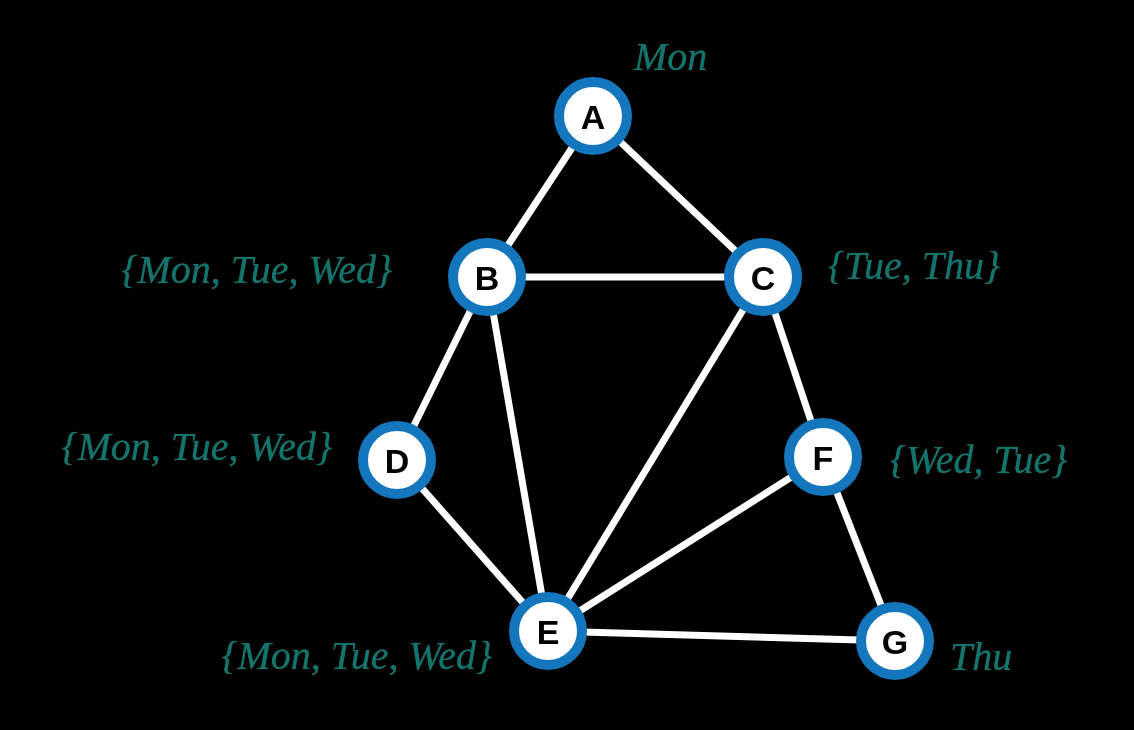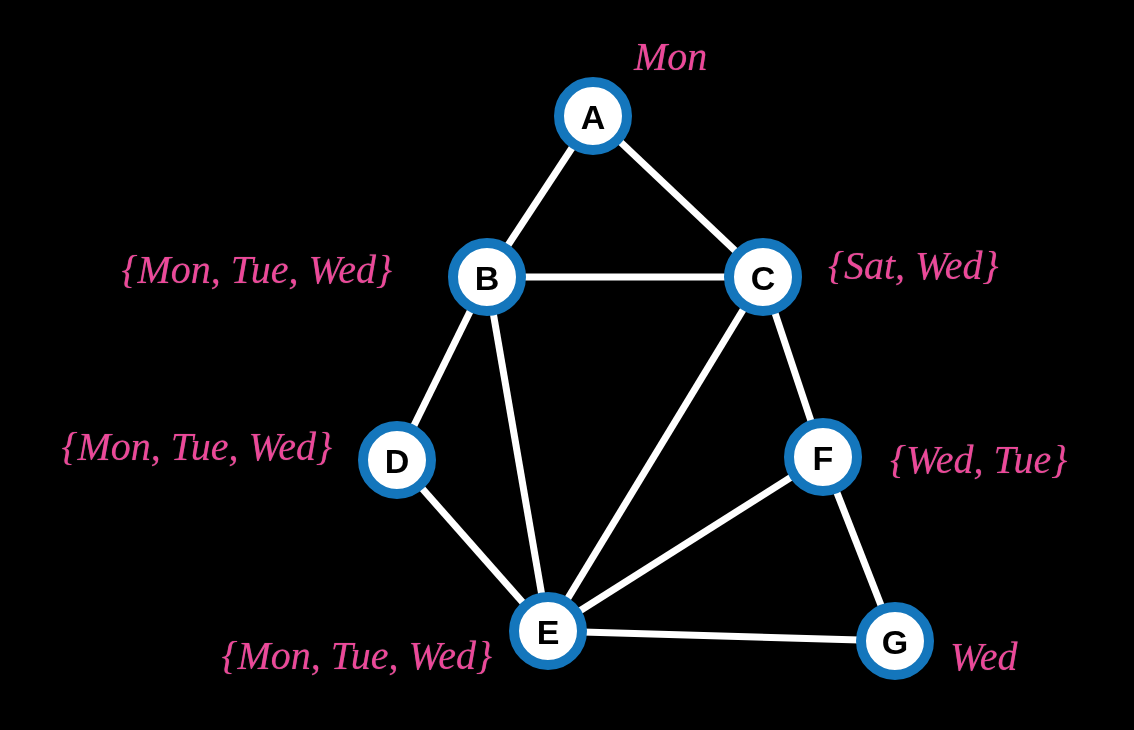--- a/index.html
+++ b/index.html
@@ -39,21 +39,21 @@
   .node-letter {
     font-family: "Liberation Sans", sans-serif;
     font-weight: bold;
     font-size: 34px;
     line-height: 1;
     color: #000000;
     transform: translateY(1px);
   }
   .domain-label {
     position: absolute;
-    color: #ec4899;
+    color: #0f766e;
     font-family: "Liberation Serif", serif;
     font-style: italic;
     font-size: 40px;
     line-height: 1;
     white-space: nowrap;
     z-index: 2;
     text-shadow: 0 0 1px rgba(255,255,255,0.35);
   }
 </style>
 </head>
@@ -92,19 +92,19 @@
   </div>
   <div class="node" style="left: 784px; top: 418px;">
     <span class="node-letter">F</span>
   </div>
   <div class="node" style="left: 856px; top: 602px;">
     <span class="node-letter">G</span>
   </div>
 
   <div class="domain-label" style="top: 57px; transform: translateY(-50%); left: 634px;">Mon</div>
   <div class="domain-label" style="top: 270px; transform: translateY(-50%); right: 742px;">{Mon, Tue, Wed}</div>
-  <div class="domain-label" style="top: 266px; transform: translateY(-50%); left: 828px;">{Sat, Wed}</div>
+  <div class="domain-label" style="top: 266px; transform: translateY(-50%); left: 828px;">{Tue, Thu}</div>
   <div class="domain-label" style="top: 447px; transform: translateY(-50%); right: 802px;">{Mon, Tue, Wed}</div>
   <div class="domain-label" style="top: 656px; transform: translateY(-50%); right: 642px;">{Mon, Tue, Wed}</div>
   <div class="domain-label" style="top: 460px; transform: translateY(-50%); left: 890px;">{Wed, Tue}</div>
-  <div class="domain-label" style="top: 657px; transform: translateY(-50%); left: 950px;">Wed</div>
+  <div class="domain-label" style="top: 657px; transform: translateY(-50%); left: 950px;">Thu</div>
 
 </div>
 
 </body></html>

